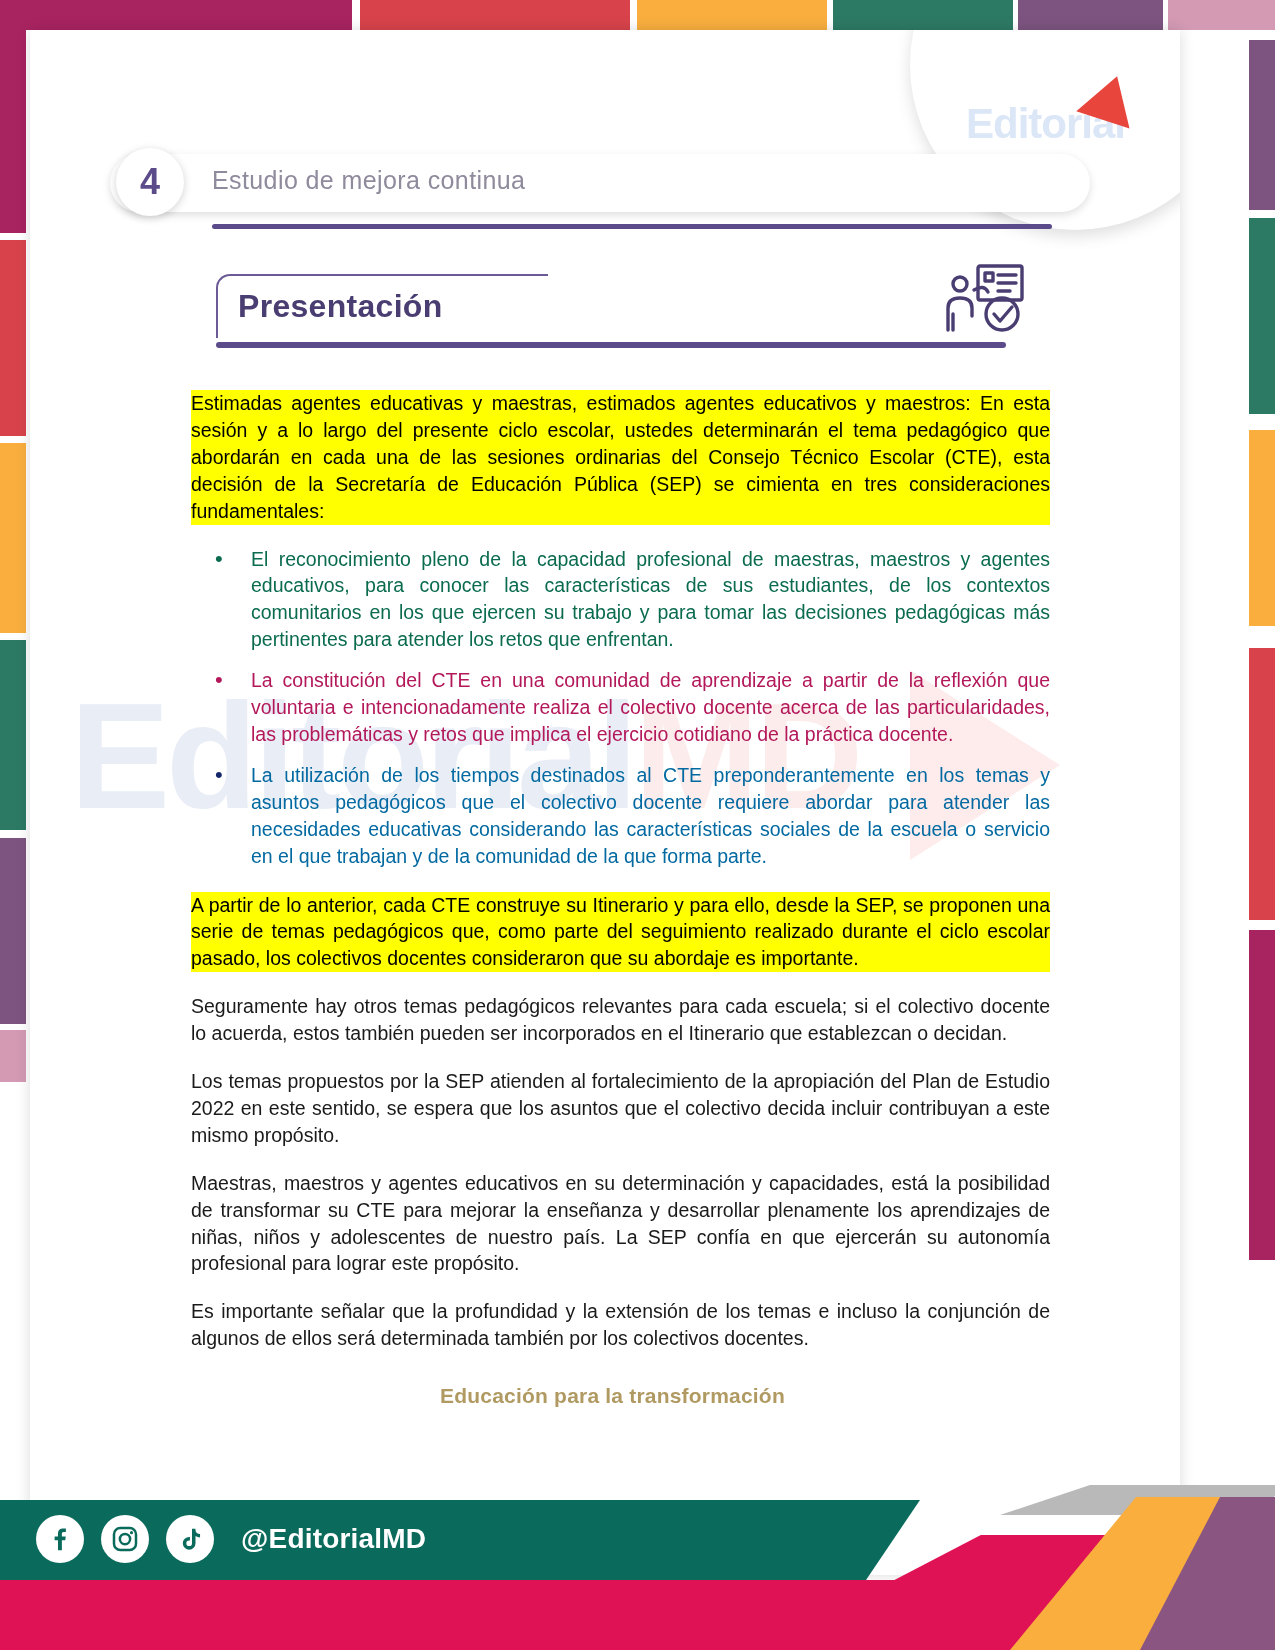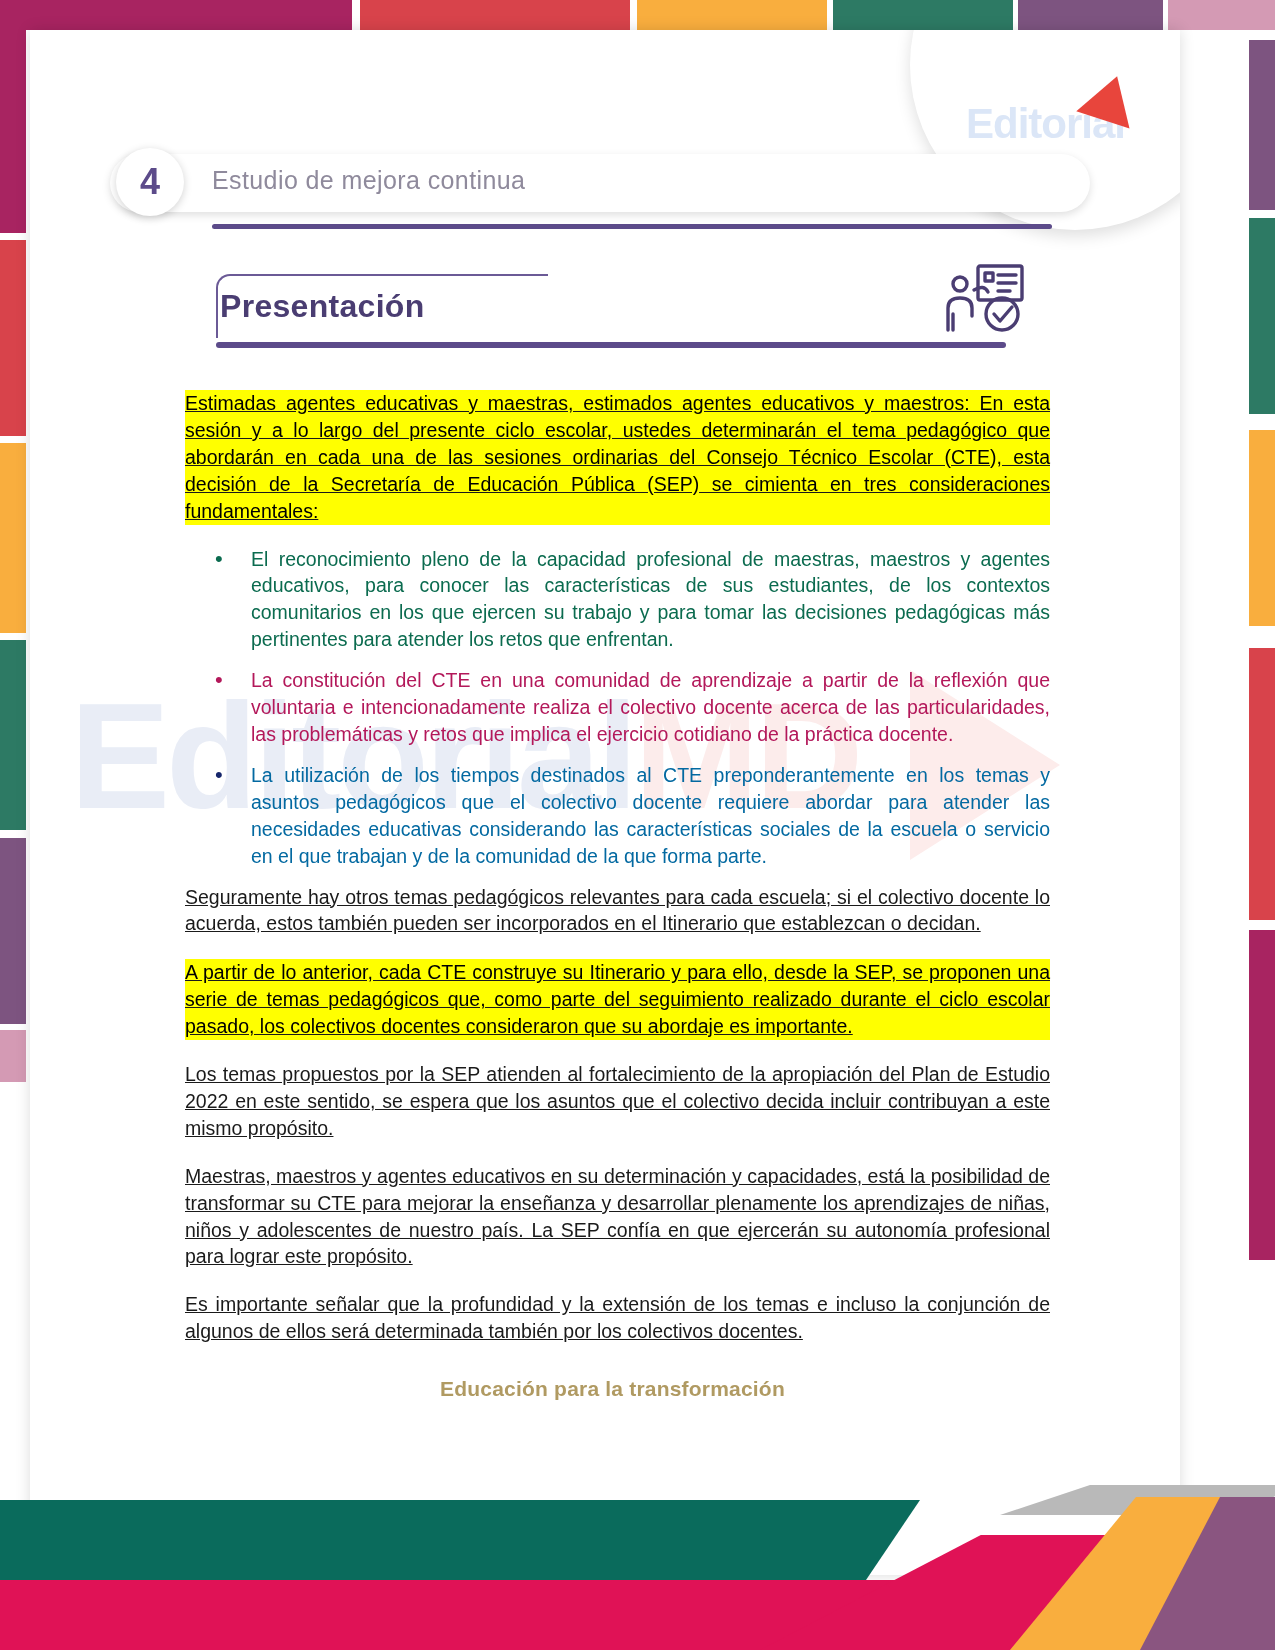--- a/index.html
+++ b/index.html
@@ -158,21 +158,21 @@
     z-index: 5;
   }
   .sec-bracket {
     position: absolute; left: 0; top: 0;
     width: 330px; height: 62px;
     border-top: 2px solid #6b5a96;
     border-left: 2px solid #6b5a96;
     border-top-left-radius: 14px;
   }
   .sec-title {
-    position: absolute; left: 4px; top: 14px;
+    position: absolute; left: 22px; top: 14px;
     font-size: 32px; font-weight: bold;
     color: #4a3d72;
     letter-spacing: 0.3px;
   }
   .sec-underline {
     position: absolute; left: 0; top: 68px;
     width: 790px; height: 6px;
     background: #5c4b8a;
     border-radius: 3px;
   }
@@ -183,21 +183,21 @@
   
   .content {
     position: absolute;
     left: 145px; top: 360px;
     width: 875px;
     z-index: 4;
     font-size: 19.5px;
     line-height: 1.38;
     color: #1a1a1a;
   }
-  .p { margin: 0 0 21px 10px; text-align: justify; text-decoration: underline; }
+  .p { margin: 0 0 21px 16px; text-align: justify; }
   .hl { background: #ffff00; color: #000; display: block; text-align: justify; }
 
   ul.bullets { margin: 6px 0 0 0; padding: 0 0 0 40px; list-style: none; }
   ul.bullets li {
     position: relative;
     text-align: justify;
     margin-bottom: 14px;
     padding-left: 36px;
     line-height: 1.38;
   }
@@ -359,35 +359,55 @@
     <p class="p">
       <span class="hl">Estimadas agentes educativas y maestras, estimados agentes educativos y maestros: En esta sesión y a lo largo del presente ciclo escolar, ustedes determinarán el tema pedagógico que abordarán en cada una de las sesiones ordinarias del Consejo Técnico Escolar (CTE), esta decisión de la Secretaría de Educación Pública (SEP) se cimienta en tres consideraciones fundamentales:</span>
     </p>
 
     <ul class="bullets">
       <li class="b-green">El reconocimiento pleno de la capacidad profesional de maestras, maestros y agentes educativos, para conocer las características de sus estudiantes, de los contextos comunitarios en los que ejercen su trabajo y para tomar las decisiones pedagógicas más pertinentes para atender los retos que enfrentan.</li>
       <li class="b-crim">La constitución del CTE en una comunidad de aprendizaje a partir de la reflexión que voluntaria e intencionadamente realiza el colectivo docente acerca de las particularidades, las problemáticas y retos que implica el ejercicio cotidiano de la práctica docente.</li>
       <li class="b-navy">La utilización de los tiempos destinados al CTE preponderantemente en los temas y asuntos pedagógicos que el colectivo docente requiere abordar para atender las necesidades educativas considerando las características sociales de la escuela o servicio en el que trabajan y de la comunidad de la que forma parte.</li>
     </ul>
 
-    <p class="p">Seguramente hay otros temas pedagógicos relevantes para cada escuela; si el colectivo docente lo acuerda, estos también pueden ser incorporados en el Itinerario que establezcan o decidan.</p>
-
     <p class="p" style="margin-top:22px;">
       <span class="hl">A partir de lo anterior, cada CTE construye su Itinerario y para ello, desde la SEP, se proponen una serie de temas pedagógicos que, como parte del seguimiento realizado durante el ciclo escolar pasado, los colectivos docentes consideraron que su abordaje es importante.</span>
     </p>
+
+    <p class="p">Seguramente hay otros temas pedagógicos relevantes para cada escuela; si el colectivo docente lo acuerda, estos también pueden ser incorporados en el Itinerario que establezcan o decidan.</p>
     <p class="p">Los temas propuestos por la SEP atienden al fortalecimiento de la apropiación del Plan de Estudio 2022 en este sentido, se espera que los asuntos que el colectivo decida incluir contribuyan a este mismo propósito.</p>
     <p class="p">Maestras, maestros y agentes educativos en su determinación y capacidades, está la posibilidad de transformar su CTE para mejorar la enseñanza y desarrollar plenamente los aprendizajes de niñas, niños y adolescentes de nuestro país. La SEP confía en que ejercerán su autonomía profesional para lograr este propósito.</p>
     <p class="p">Es importante señalar que la profundidad y la extensión de los temas e incluso la conjunción de algunos de ellos será determinada también por los colectivos docentes.</p>
 
     <div class="tagline">Educación para la transformación</div>
   </div>
 </div>
 
 <div class="footer">
   <div class="f-gray-slant"></div>
   <div class="f-teal"></div>
   <div class="f-teal-slant"></div>
   <div class="f-pink"></div>
   <div class="f-pink-slant"></div>
   <div class="f-orange-slant"></div>
   <div class="f-purple-slant"></div>
 
+  <div class="social">
+    <span class="s-circle">
+      <svg width="30" height="30" viewBox="0 0 24 24" fill="#0a6b5c">
+        <path d="M13.5 21v-8h2.7l.4-3.1h-3.1V7.9c0-.9.25-1.5 1.55-1.5h1.65V3.6C16.4 3.55 15.42 3.5 14.3 3.5c-2.33 0-3.92 1.42-3.92 4.03V9.9H7.7V13h2.68v8z"></path>
+      </svg>
+    </span>
+    <span class="s-circle">
+      <svg width="30" height="30" viewBox="0 0 24 24" fill="none" stroke="#0a6b5c" stroke-width="2">
+        <rect x="3.2" y="3.2" width="17.6" height="17.6" rx="5"></rect>
+        <circle cx="12" cy="12" r="4.1"></circle>
+        <circle cx="17.2" cy="6.9" r="1.25" fill="#0a6b5c" stroke="none"></circle>
+      </svg>
+    </span>
+    <span class="s-circle">
+      <svg width="29" height="29" viewBox="0 0 24 24" fill="#0a6b5c">
+        <path d="M16.1 3h-2.85v12.1a2.35 2.35 0 1 1-2.35-2.35c.22 0 .43.03.63.09v-2.9a5.3 5.3 0 0 0-.63-.04 5.25 5.25 0 1 0 5.25 5.25V9.2a6.4 6.4 0 0 0 3.75 1.2V7.5a3.6 3.6 0 0 1-3.8-3.4z"></path>
+      </svg>
+    </span>
+    <span class="handle">@EditorialMD</span>
+  </div>
 </div>
 
 </body></html>

